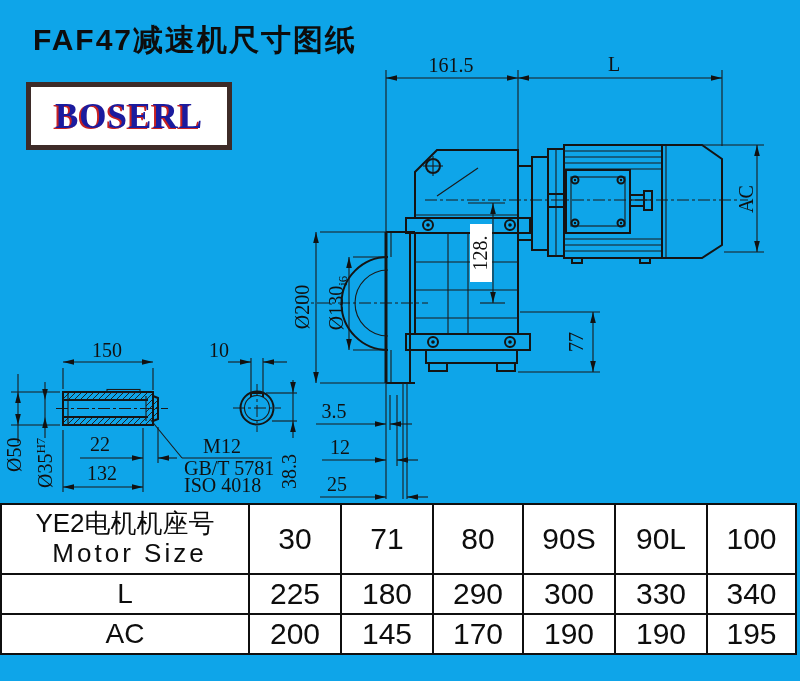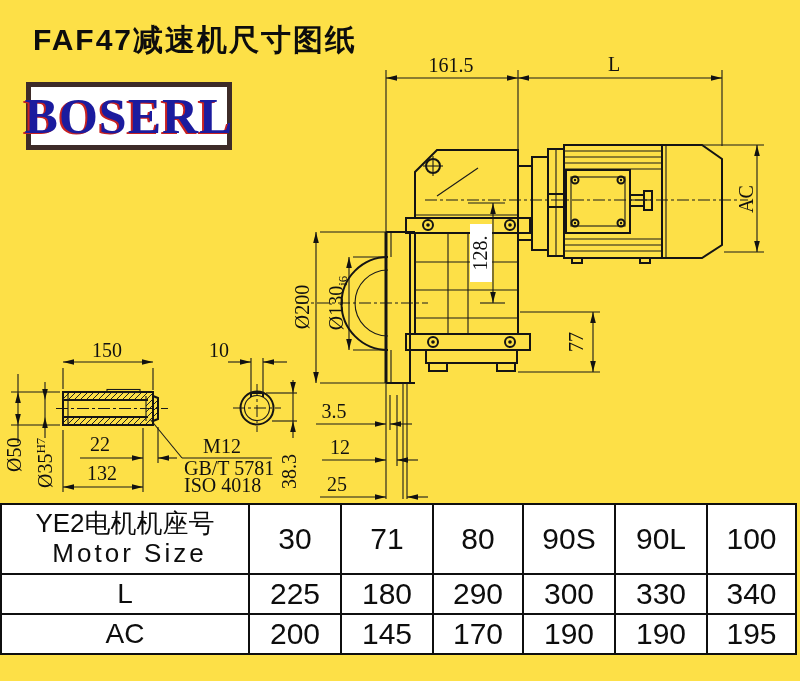--- a/index.html
+++ b/index.html
@@ -1,22 +1,22 @@
 <!DOCTYPE html>
 <html><head>
 <meta charset="utf-8">
 <style>
   html,body{margin:0;padding:0;background:#fff;}
-  #stage{position:relative;width:800px;height:681px;background:#fde047;overflow:hidden;
+  #stage{position:relative;width:800px;height:681px;background:#0ea5e9;overflow:hidden;
          font-family:"Liberation Sans",sans-serif;color:#111;}
   .title{position:absolute;left:33px;top:20px;font-size:30px;font-weight:bold;
          letter-spacing:2px;color:#0d0d0d;white-space:nowrap;}
   .logo-box{position:absolute;left:26px;top:82px;width:196px;height:58px;
             border:5px solid #3d2b28;background:#fff;display:flex;align-items:center;justify-content:center;}
-  .logo-text{font-family:"Liberation Serif",serif;font-weight:bold;font-size:50px;line-height:1;
+  .logo-text{font-family:"Liberation Serif",serif;font-weight:bold;font-size:35px;line-height:1;
              color:#1b1b9e;text-shadow:-2px 1px 0 #c82222;letter-spacing:1px;}
   svg{position:absolute;left:0;top:0;}
   svg text{font-family:"Liberation Serif",serif;fill:#111;}
   .dimtxt{font-size:20px;}
   .dimtxt-sm{font-size:13px;}
   .ol{stroke:#141414;stroke-width:2;fill:none;}
   .ol3{stroke:#141414;stroke-width:3;fill:none;}
   .thin{stroke:#1a1a1a;stroke-width:1.1;fill:none;}
   .cl{stroke:#1a1a1a;stroke-width:1;fill:none;stroke-dasharray:12 3 3 3;}
   .arr{fill:#111;stroke:none;}

